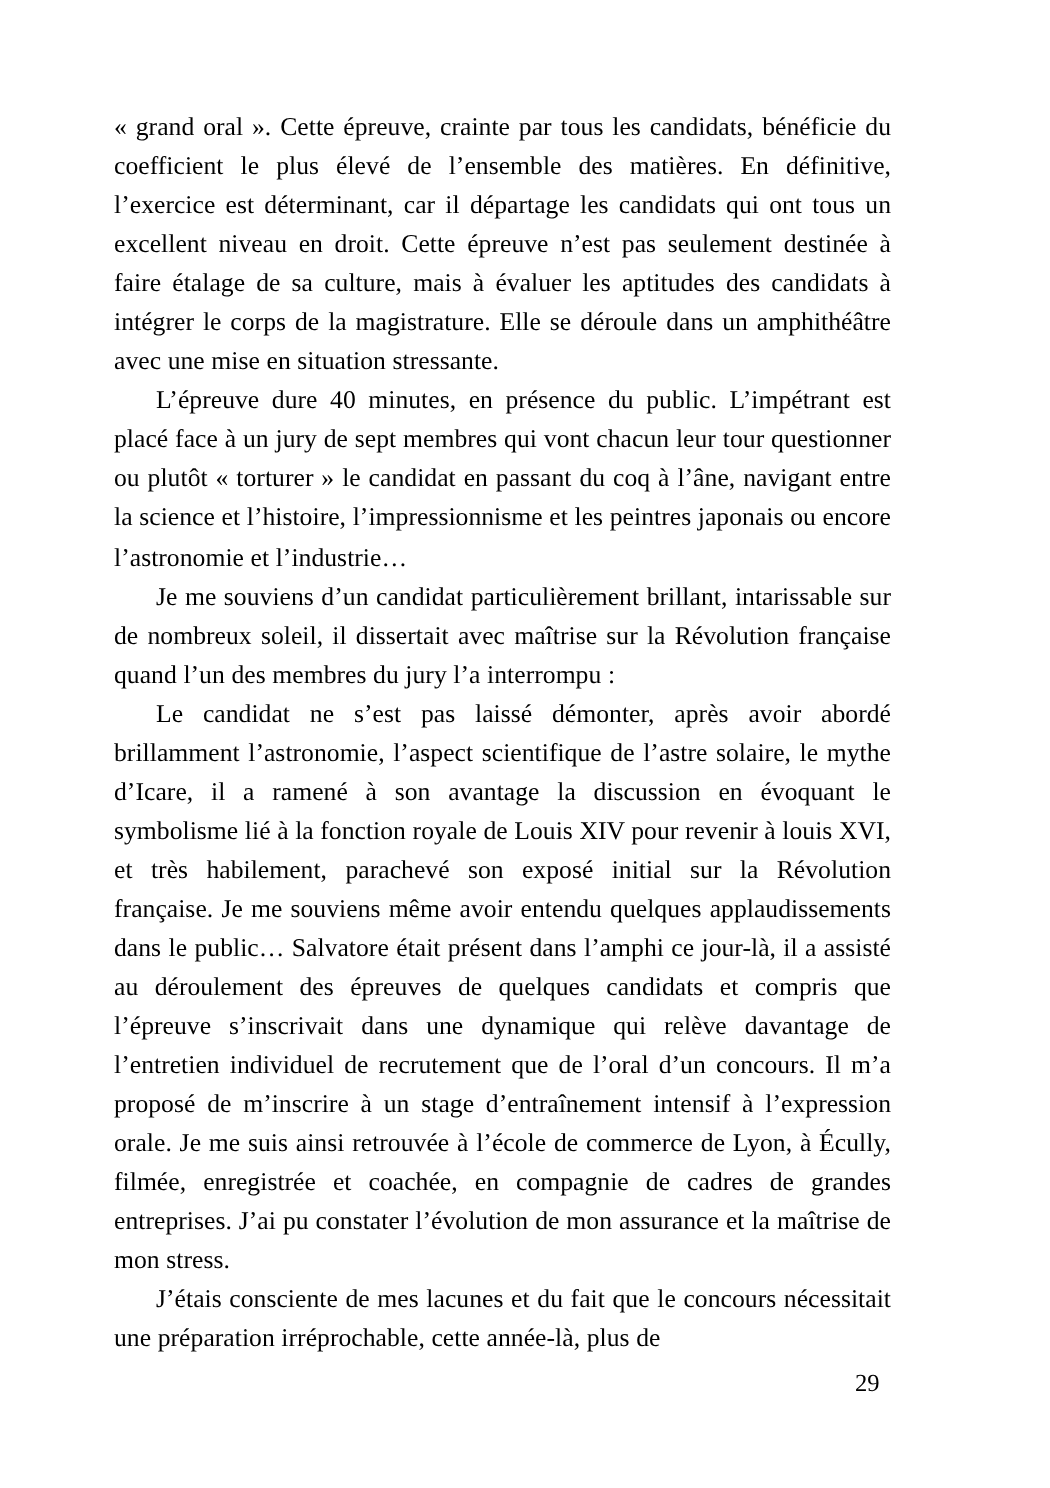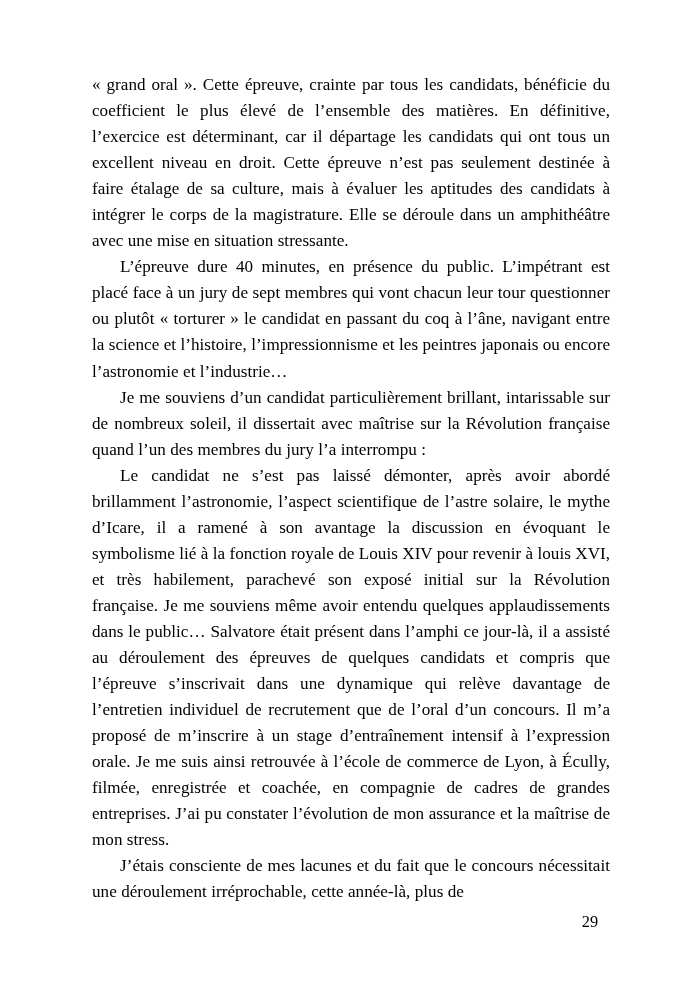--- a/index.html
+++ b/index.html
@@ -16,21 +16,21 @@
   }
   .page {
     position: relative;
     width: 700px;
     height: 992px;
     background: #ffffff;
     box-sizing: border-box;
   }
   .text-block {
     position: absolute;
-    left: 92px;
+    left: 76px;
     top: 72px;
     width: 518px;
   }
   .para {
     margin: 0;
     padding: 0;
     font-size: 17.1px;
     line-height: 26.05px;
     text-align: justify;
     text-justify: inter-word;
@@ -41,35 +41,35 @@
     letter-spacing: 0.02px;
   }
   .para.first {
     text-indent: 0;
   }
   .page-number {
     position: absolute;
     right: 90px;
     top: 912px;
     width: 40px;
-    text-align: center;
+    text-align: left;
     font-size: 16.4px;
     line-height: 20px;
     font-family: "Liberation Serif", "DejaVu Serif", serif;
     color: #000000;
   }
 </style>
 </head>
 <body>
 
 <div class="page">
 
   <div class="text-block">
     <p class="para first">« grand oral ». Cette épreuve, crainte par tous les candidats, bénéficie du coefficient le plus élevé de l’ensemble des matières. En définitive, l’exercice est déterminant, car il départage les candidats qui ont tous un excellent niveau en droit. Cette épreuve n’est pas seulement destinée à faire étalage de sa culture, mais à évaluer les aptitudes des candidats à intégrer le corps de la magistrature. Elle se déroule dans un amphithéâtre avec une mise en situation stressante.</p>
     <p class="para">L’épreuve dure 40 minutes, en présence du public. L’impétrant est placé face à un jury de sept membres qui vont chacun leur tour questionner ou plutôt « torturer » le candidat en passant du coq à l’âne, navigant entre la science et l’histoire, l’impressionnisme et les peintres japonais ou encore l’astronomie et l’industrie…</p>
     <p class="para">Je me souviens d’un candidat particulièrement brillant, intarissable sur de nombreux soleil, il dissertait avec maîtrise sur la Révolution française quand l’un des membres du jury l’a interrompu :</p>
     <p class="para">Le candidat ne s’est pas laissé démonter, après avoir abordé brillamment l’astronomie, l’aspect scientifique de l’astre solaire, le mythe d’Icare, il a ramené à son avantage la discussion en évoquant le symbolisme lié à la fonction royale de Louis XIV pour revenir à louis XVI, et très habilement, parachevé son exposé initial sur la Révolution française. Je me souviens même avoir entendu quelques applaudissements dans le public… Salvatore était présent dans l’amphi ce jour-là, il a assisté au déroulement des épreuves de quelques candidats et compris que l’épreuve s’inscrivait dans une dynamique qui relève davantage de l’entretien individuel de recrutement que de l’oral d’un concours. Il m’a proposé de m’inscrire à un stage d’entraînement intensif à l’expression orale. Je me suis ainsi retrouvée à l’école de commerce de Lyon, à Écully, filmée, enregistrée et coachée, en compagnie de cadres de grandes entreprises. J’ai pu constater l’évolution de mon assurance et la maîtrise de mon stress.</p>
-    <p class="para">J’étais consciente de mes lacunes et du fait que le concours nécessitait une déroulement irréprochable, cette année-là, plus de</p>
+    <p class="para">J’étais consciente de mes lacunes et du fait que le concours nécessitait une préparation irréprochable, cette année-là, plus de</p>
   </div>
 
   <div class="page-number">29</div>
 
 </div>
 
 </body></html>

